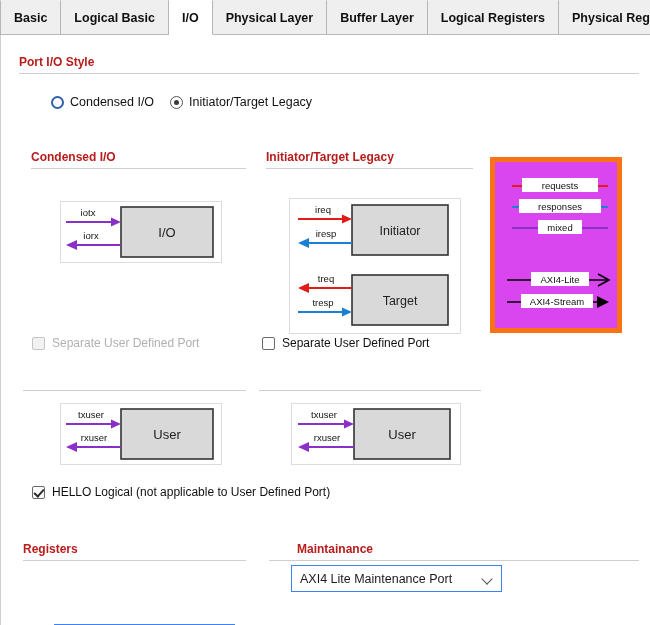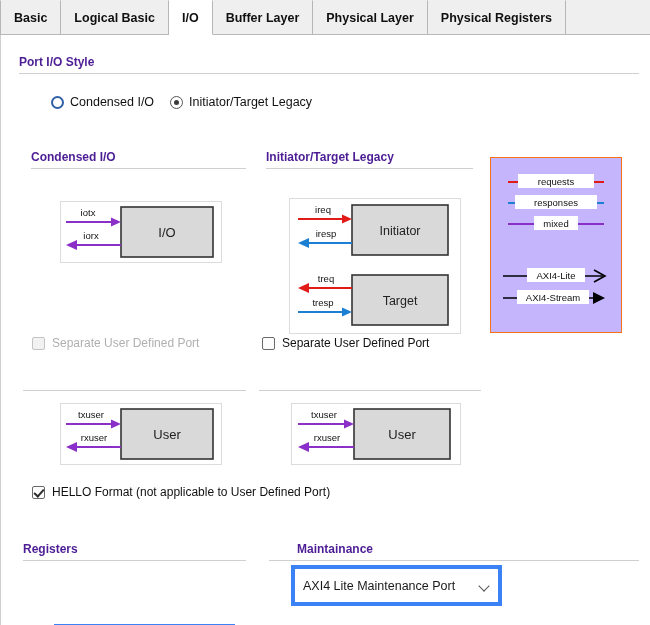--- a/index.html
+++ b/index.html
@@ -42,21 +42,21 @@
   
   .page{
     position:absolute;left:0;top:35px;width:650px;height:590px;
     background:#fff;
     border-left:1px solid #cfcfcf;
     box-sizing:border-box;
   }
 
   .sec-title{
     position:absolute;
-    font-size:12px;font-weight:bold;color:#4c1d95;
+    font-size:12px;font-weight:bold;color:#b91c1c;
     white-space:nowrap;
   }
   .hr{
     position:absolute;height:1px;background:#cfcfcf;
   }
 
   
   .radio-row{position:absolute;display:flex;align-items:center;}
   .radio{
     width:13px;height:13px;border-radius:50%;
@@ -93,30 +93,30 @@
 
   
   .diagram{
     position:absolute;
     background:#ffffff;
     border:1px solid #dcdcdc;
     box-sizing:border-box;
   }
   .legend-box{
     position:absolute;
-    background:#c4b5fd;
-    border:1px solid #f97316;
+    background:#d946ef;
+    border:5px solid #f97316;
     box-sizing:border-box;
   }
 
   
   .select{
     position:absolute;box-sizing:border-box;
-    border:4px solid #3b82f6;background:#fff;
-    height:41px;display:flex;align-items:center;
+    border:1px solid #3b82f6;background:#fff;
+    height:27px;display:flex;align-items:center;
     padding:0 8px;font-size:12.5px;color:#1a1a1a;
     cursor:default;
   }
   .select .val{flex:1 1 auto;white-space:nowrap;overflow:hidden;}
   .chev{
     width:11px;height:11px;flex:0 0 auto;position:relative;margin-left:6px;
   }
   .chev::before{
     content:"";position:absolute;left:1px;top:2px;
     width:7px;height:7px;
@@ -136,24 +136,27 @@
     <div class="tab">
         <span>Basic</span>
       </div>
     <div class="tab">
         <span>Logical Basic</span>
       </div>
     <div class="tab active">
         <span>I/O</span>
       </div>
     <div class="tab">
+        <span>Physical Layer</span>
+      </div>
+    <div class="tab">
         <span>Buffer Layer</span>
       </div>
     <div class="tab">
-        <span>Physical Layer</span>
+        <span>Logical Registers</span>
       </div>
     <div class="tab">
         <span>Physical Registers</span>
       </div>
   </div>
 
   <div class="page">
 
     <div class="sec-title" style="left:18px;top:20px;">Port I/O Style</div>
     <div class="hr" style="left:18px;top:38px;width:620px;"></div>
@@ -271,21 +274,21 @@
 
         <line x1="12" y1="140" x2="106" y2="140" stroke="#000" stroke-width="1.6"></line>
         <path d="M114,140 L102,134 L102,146 Z" fill="#000"></path>
         <rect x="26" y="132" width="72" height="14" fill="#ffffff"></rect>
         <text x="62" y="143" font-size="9.5" fill="#111" text-anchor="middle">AXI4-Stream</text>
       </svg>
     </div>
 
     <div class="cb-row" style="left:31px;top:450px;">
       <span class="cb checked"></span>
-      <span class="cb-label">HELLO Format (not applicable to User Defined Port)</span>
+      <span class="cb-label">HELLO Logical (not applicable to User Defined Port)</span>
     </div>
 
     <div class="sec-title" style="left:22px;top:507px;">Registers</div>
     <div class="hr" style="left:22px;top:525px;width:223px;"></div>
     <div class="select" style="left:53px;top:563px;width:181px;margin-top:26px;">
       <span class="val">Combined with IO</span>
       <span class="chev"></span>
     </div>
 
     <div class="sec-title" style="left:268px;top:507px;padding-left:28px;">Maintainance</div>

